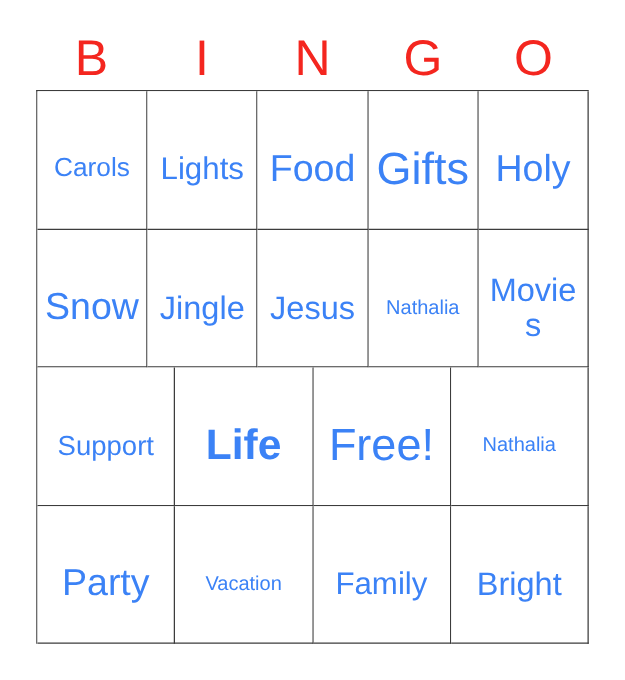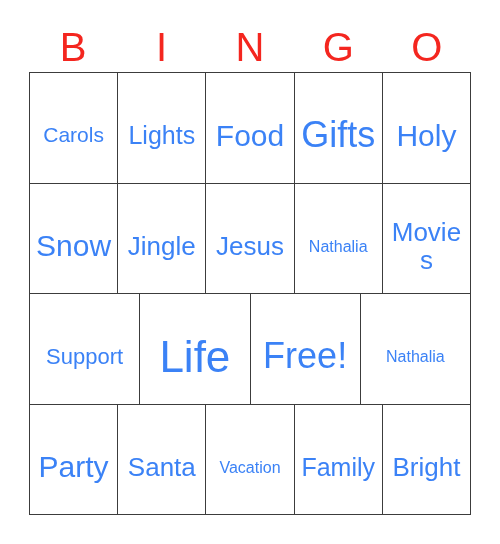--- a/index.html
+++ b/index.html
@@ -89,21 +89,21 @@
   .fs-xs   { font-size: 14px; }
   .fs-sm   { font-size: 16px; }
   .fs-smp  { font-size: 22px; }
   .fs-md   { font-size: 21px; }
   .fs-mdp  { font-size: 26px; }
   .fs-lg   { font-size: 25px; }
   .fs-lgp  { font-size: 26px; }
   .fs-xl   { font-size: 30px; }
   .fs-xxl  { font-size: 36px; }
   .fs-h1   { font-size: 34px; }
-  .fs-h2   { font-size: 44px; }
+  .fs-h2   { font-size: 34px; font-weight: bold; }
 </style>
 </head>
 <body>
 
 <div class="bingo-card">
 
   <div class="header-row">
       <div class="header-letter">B</div>
       <div class="header-letter">I</div>
       <div class="header-letter">N</div>
@@ -158,23 +158,20 @@
         </div>
         <div class="cell">
           <span class="cell-text fs-sm">Nathalia</span>
         </div>
       </div>
       <div class="grid-row">
         <div class="cell">
           <span class="cell-text fs-xl">Party</span>
         </div>
         <div class="cell">
-          <span class="cell-text fs-lgp">Santa</span>
-        </div>
-        <div class="cell">
           <span class="cell-text fs-sm">Vacation</span>
         </div>
         <div class="cell">
           <span class="cell-text fs-lg">Family</span>
         </div>
         <div class="cell">
           <span class="cell-text fs-lgp">Bright</span>
         </div>
       </div>
     </div>

